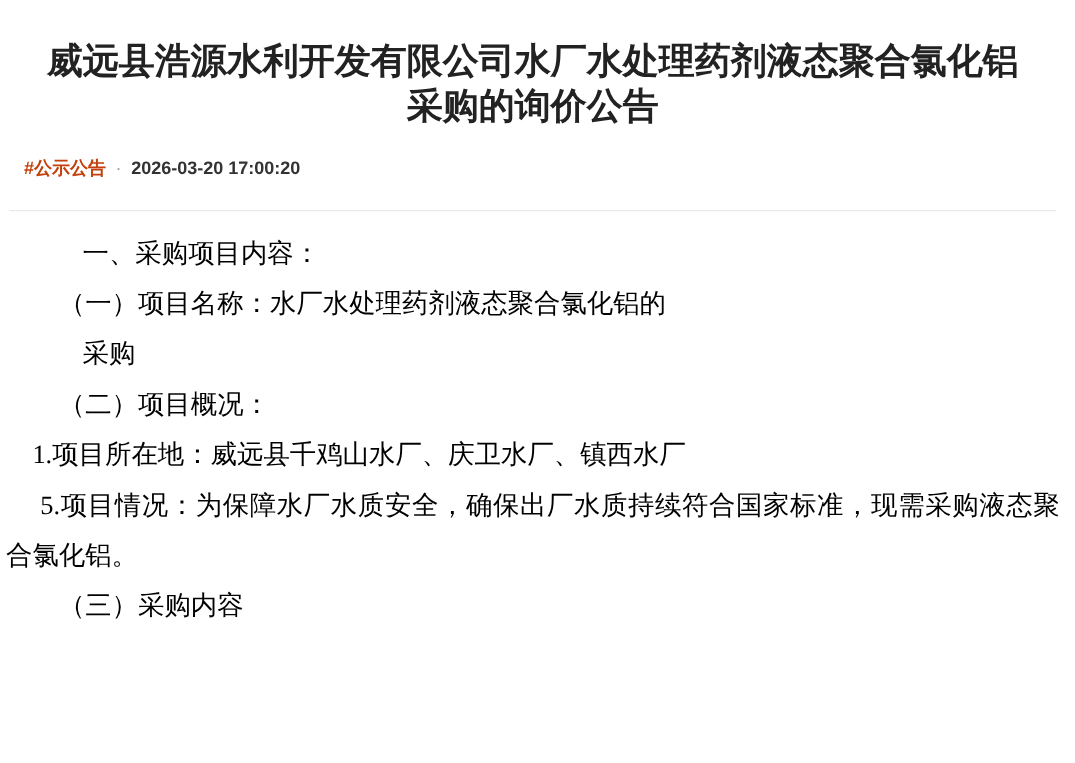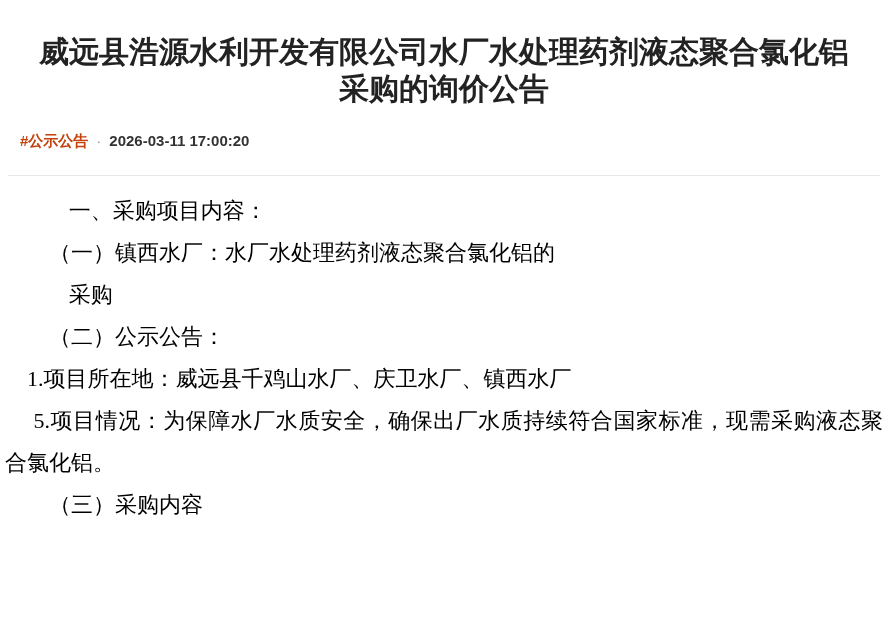--- a/index.html
+++ b/index.html
@@ -64,29 +64,29 @@
 </head>
 <body>
 
 <div class="page">
 
   <h1 class="article-title">威远县浩源水利开发有限公司水厂水处理药剂液态聚合氯化铝采购的询价公告</h1>
 
   <div class="meta-row">
     <a class="meta-tag">#公示公告</a>
     <span class="meta-sep">·</span>
-    <span class="meta-time">2026-03-11 17:00:20</span>
+    <span class="meta-time">2026-03-20 17:00:20</span>
   </div>
 
   <hr class="divider">
 
   <div class="article-body">
 
       <p style="text-indent: 2.9em; margin-top: 0;">一、采购项目内容：</p>
-      <p style="text-indent: 2em;">（一）镇西水厂：水厂水处理药剂液态聚合氯化铝的</p>
+      <p style="text-indent: 2em;">（一）项目名称：水厂水处理药剂液态聚合氯化铝的</p>
       <p style="text-indent: 2.9em;">采购</p>
-      <p style="text-indent: 2em;">（二）公示公告：</p>
+      <p style="text-indent: 2em;">（二）项目概况：</p>
       <p style="text-indent: 1em;">1.项目所在地：威远县千鸡山水厂、庆卫水厂、镇西水厂</p>
       <p style="text-indent: 1.3em;">5.项目情况：为保障水厂水质安全，确保出厂水质持续符合国家标准，现需采购液态聚合氯化铝。</p>
       <p style="text-indent: 2em;">（三）采购内容</p>
     </div>
 
 </div>
 
 </body></html>

